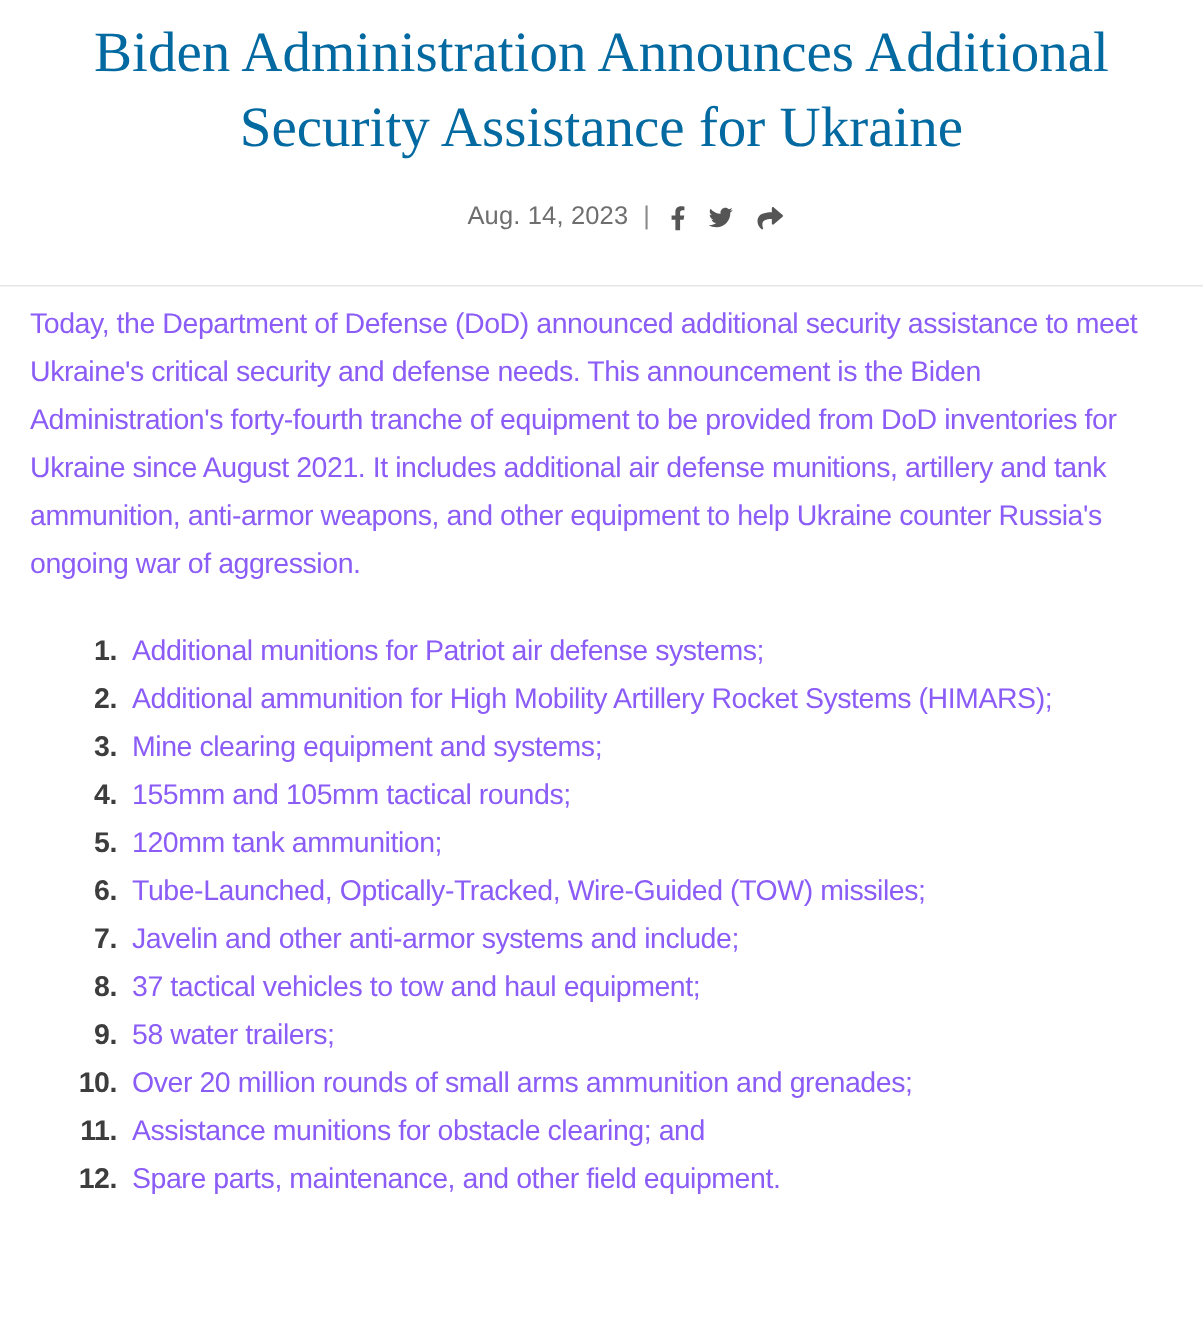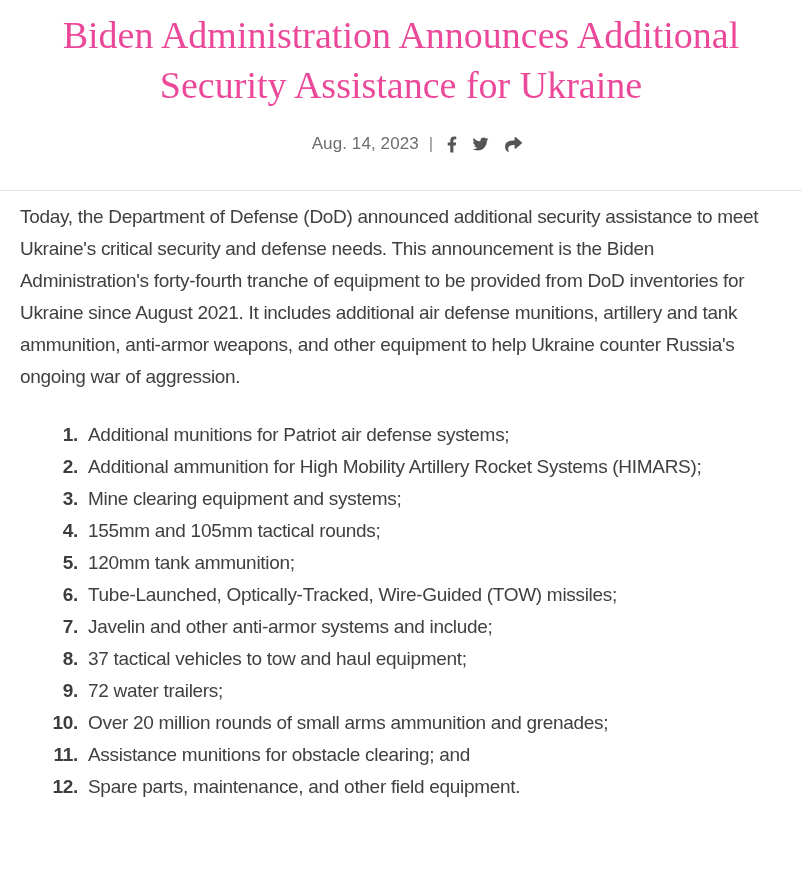--- a/index.html
+++ b/index.html
@@ -13,28 +13,28 @@
   }
   .article-header {
     padding-top: 10px;
     text-align: center;
   }
   .article-title {
     font-family: "Liberation Serif", serif;
     font-weight: 400;
     font-size: 38px;
     line-height: 50px;
-    color: #ec4899;
+    color: #0369a1;
     padding: 0 26px;
   }
   .meta-row {
     margin-top: 24px;
     display: flex;
     justify-content: center;
-    align-items: center;
+    align-items: flex-end;
     font-size: 17px;
     color: #6e6e6e;
     letter-spacing: 0.1px;
     margin-left: 33px;
   }
   .meta-sep {
     color: #8a8a8a;
     margin: 0 14px 0 10px;
   }
   .share-icons {
@@ -57,21 +57,21 @@
   hr.divider {
     border: none;
     border-top: 1px solid #e6e6e6;
     margin-top: 36px;
   }
   .article-body {
     padding: 10px 20px 0;
     font-size: 19px;
     line-height: 32px;
     letter-spacing: -0.3px;
-    color: #404040;
+    color: #8b5cf6;
   }
   .article-body p { margin: 0 0 26px; }
   ol.cap-list {
     margin-top: 26px;
     list-style: none;
     counter-reset: item;
     padding-left: 68px;
   }
   ol.cap-list li {
     counter-increment: item;
@@ -134,20 +134,20 @@
 
     <ol class="cap-list">
       <li>Additional munitions for Patriot air defense systems;</li>
       <li>Additional ammunition for High Mobility Artillery Rocket Systems (HIMARS);</li>
       <li>Mine clearing equipment and systems;</li>
       <li>155mm and 105mm tactical rounds;</li>
       <li>120mm tank ammunition;</li>
       <li>Tube-Launched, Optically-Tracked, Wire-Guided (TOW) missiles;</li>
       <li>Javelin and other anti-armor systems and include;</li>
       <li>37 tactical vehicles to tow and haul equipment;</li>
-      <li>72 water trailers;</li>
+      <li>58 water trailers;</li>
       <li>Over 20 million rounds of small arms ammunition and grenades;</li>
       <li>Assistance munitions for obstacle clearing; and</li>
       <li>Spare parts, maintenance, and other field equipment.</li>
     </ol>
   </main>
 
 </div>
 
 </body></html>

